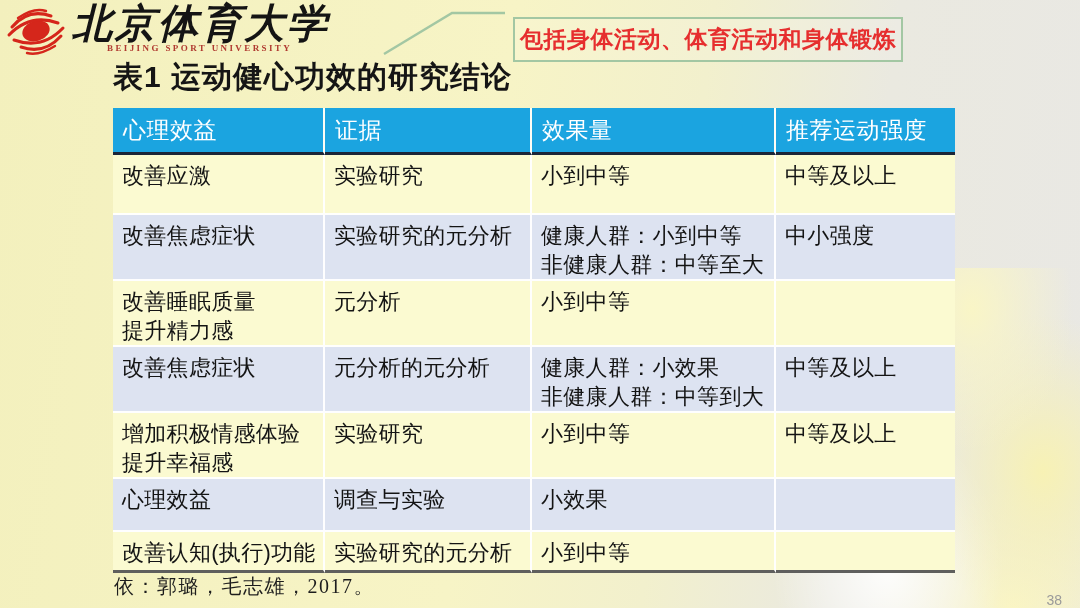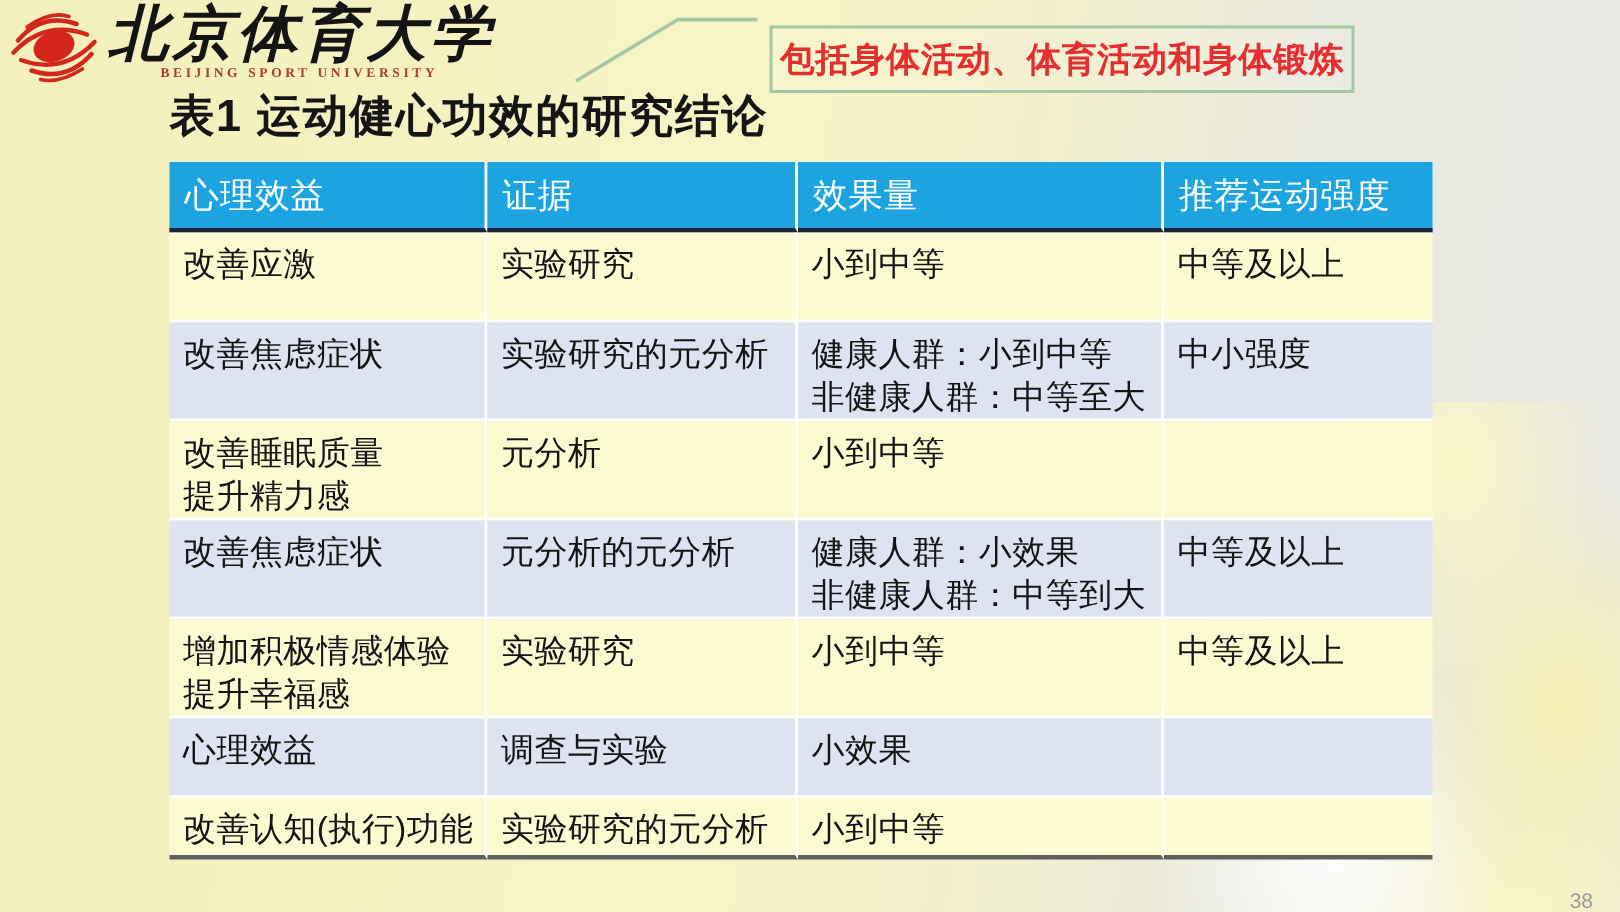--- a/index.html
+++ b/index.html
@@ -167,16 +167,17 @@
       </tr>
       <tr>
         <td>改善认知(执行)功能</td>
         <td>实验研究的元分析</td>
         <td>小到中等</td>
         <td></td>
       </tr>
     </tbody>
   </table>
 
+  <div class="citation">依：郭璐，毛志雄，2017。</div>
 
   <div class="page-number">38</div>
 
 </div>
 
 </body></html>

